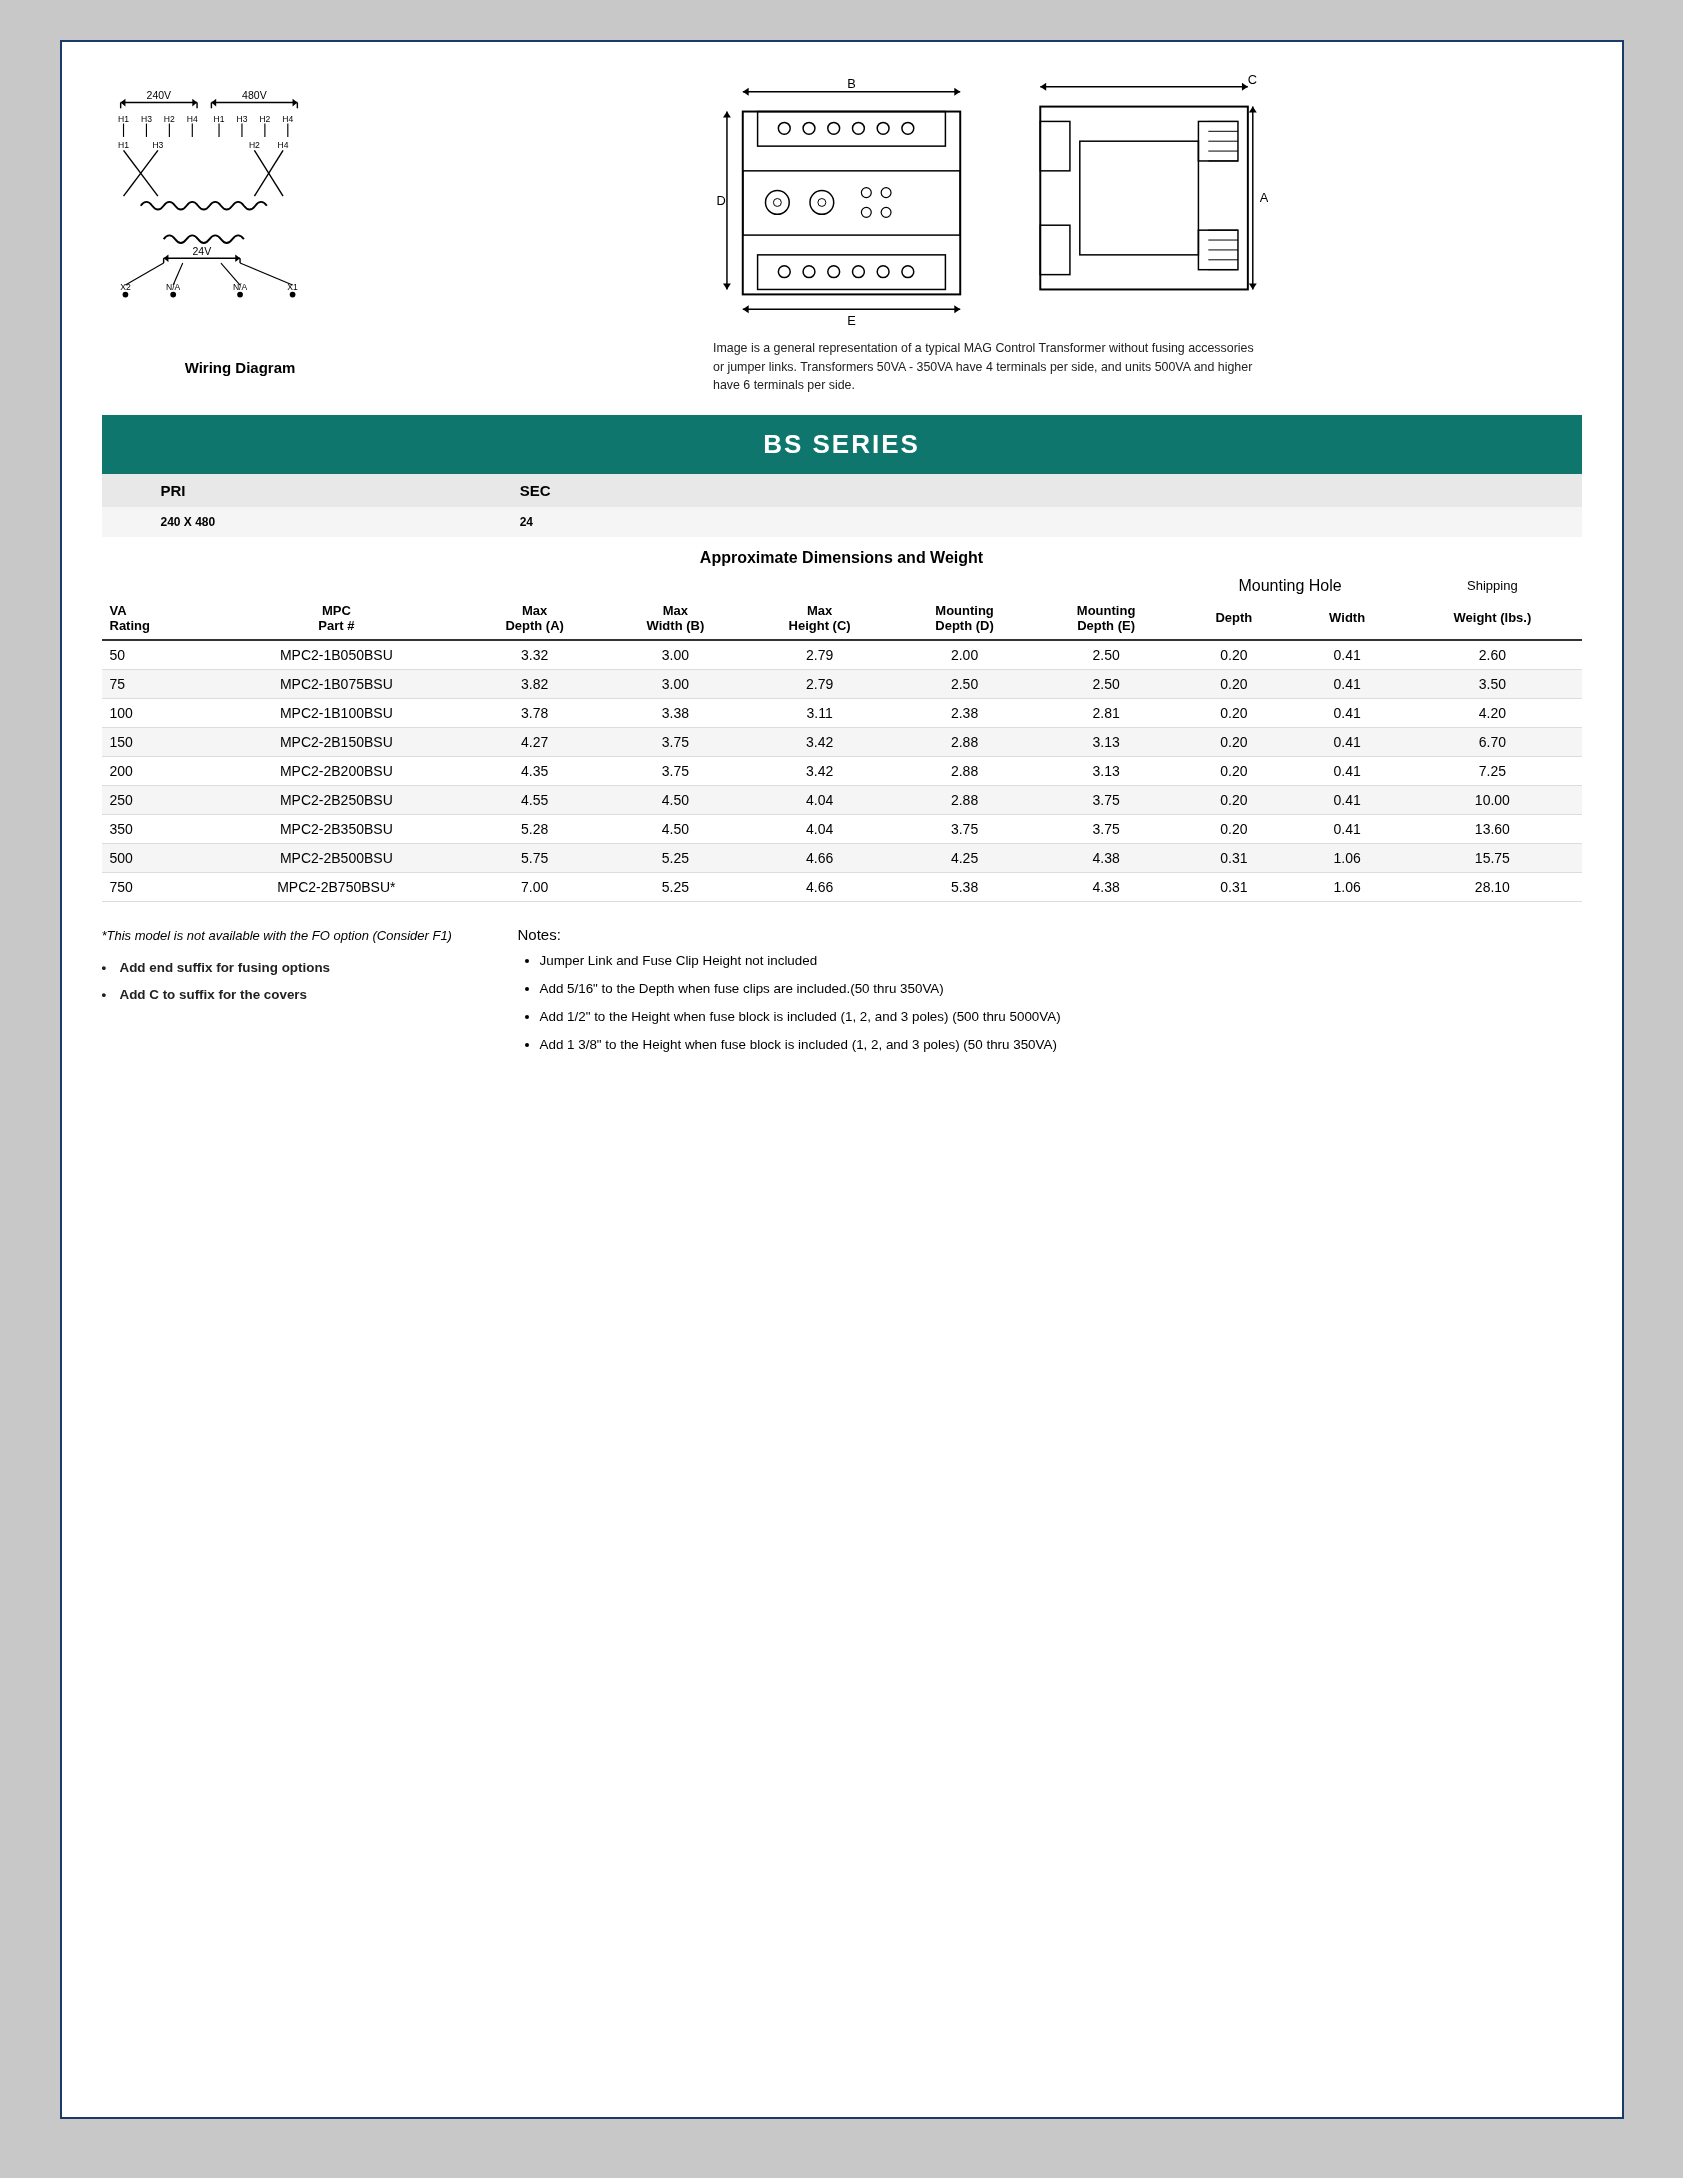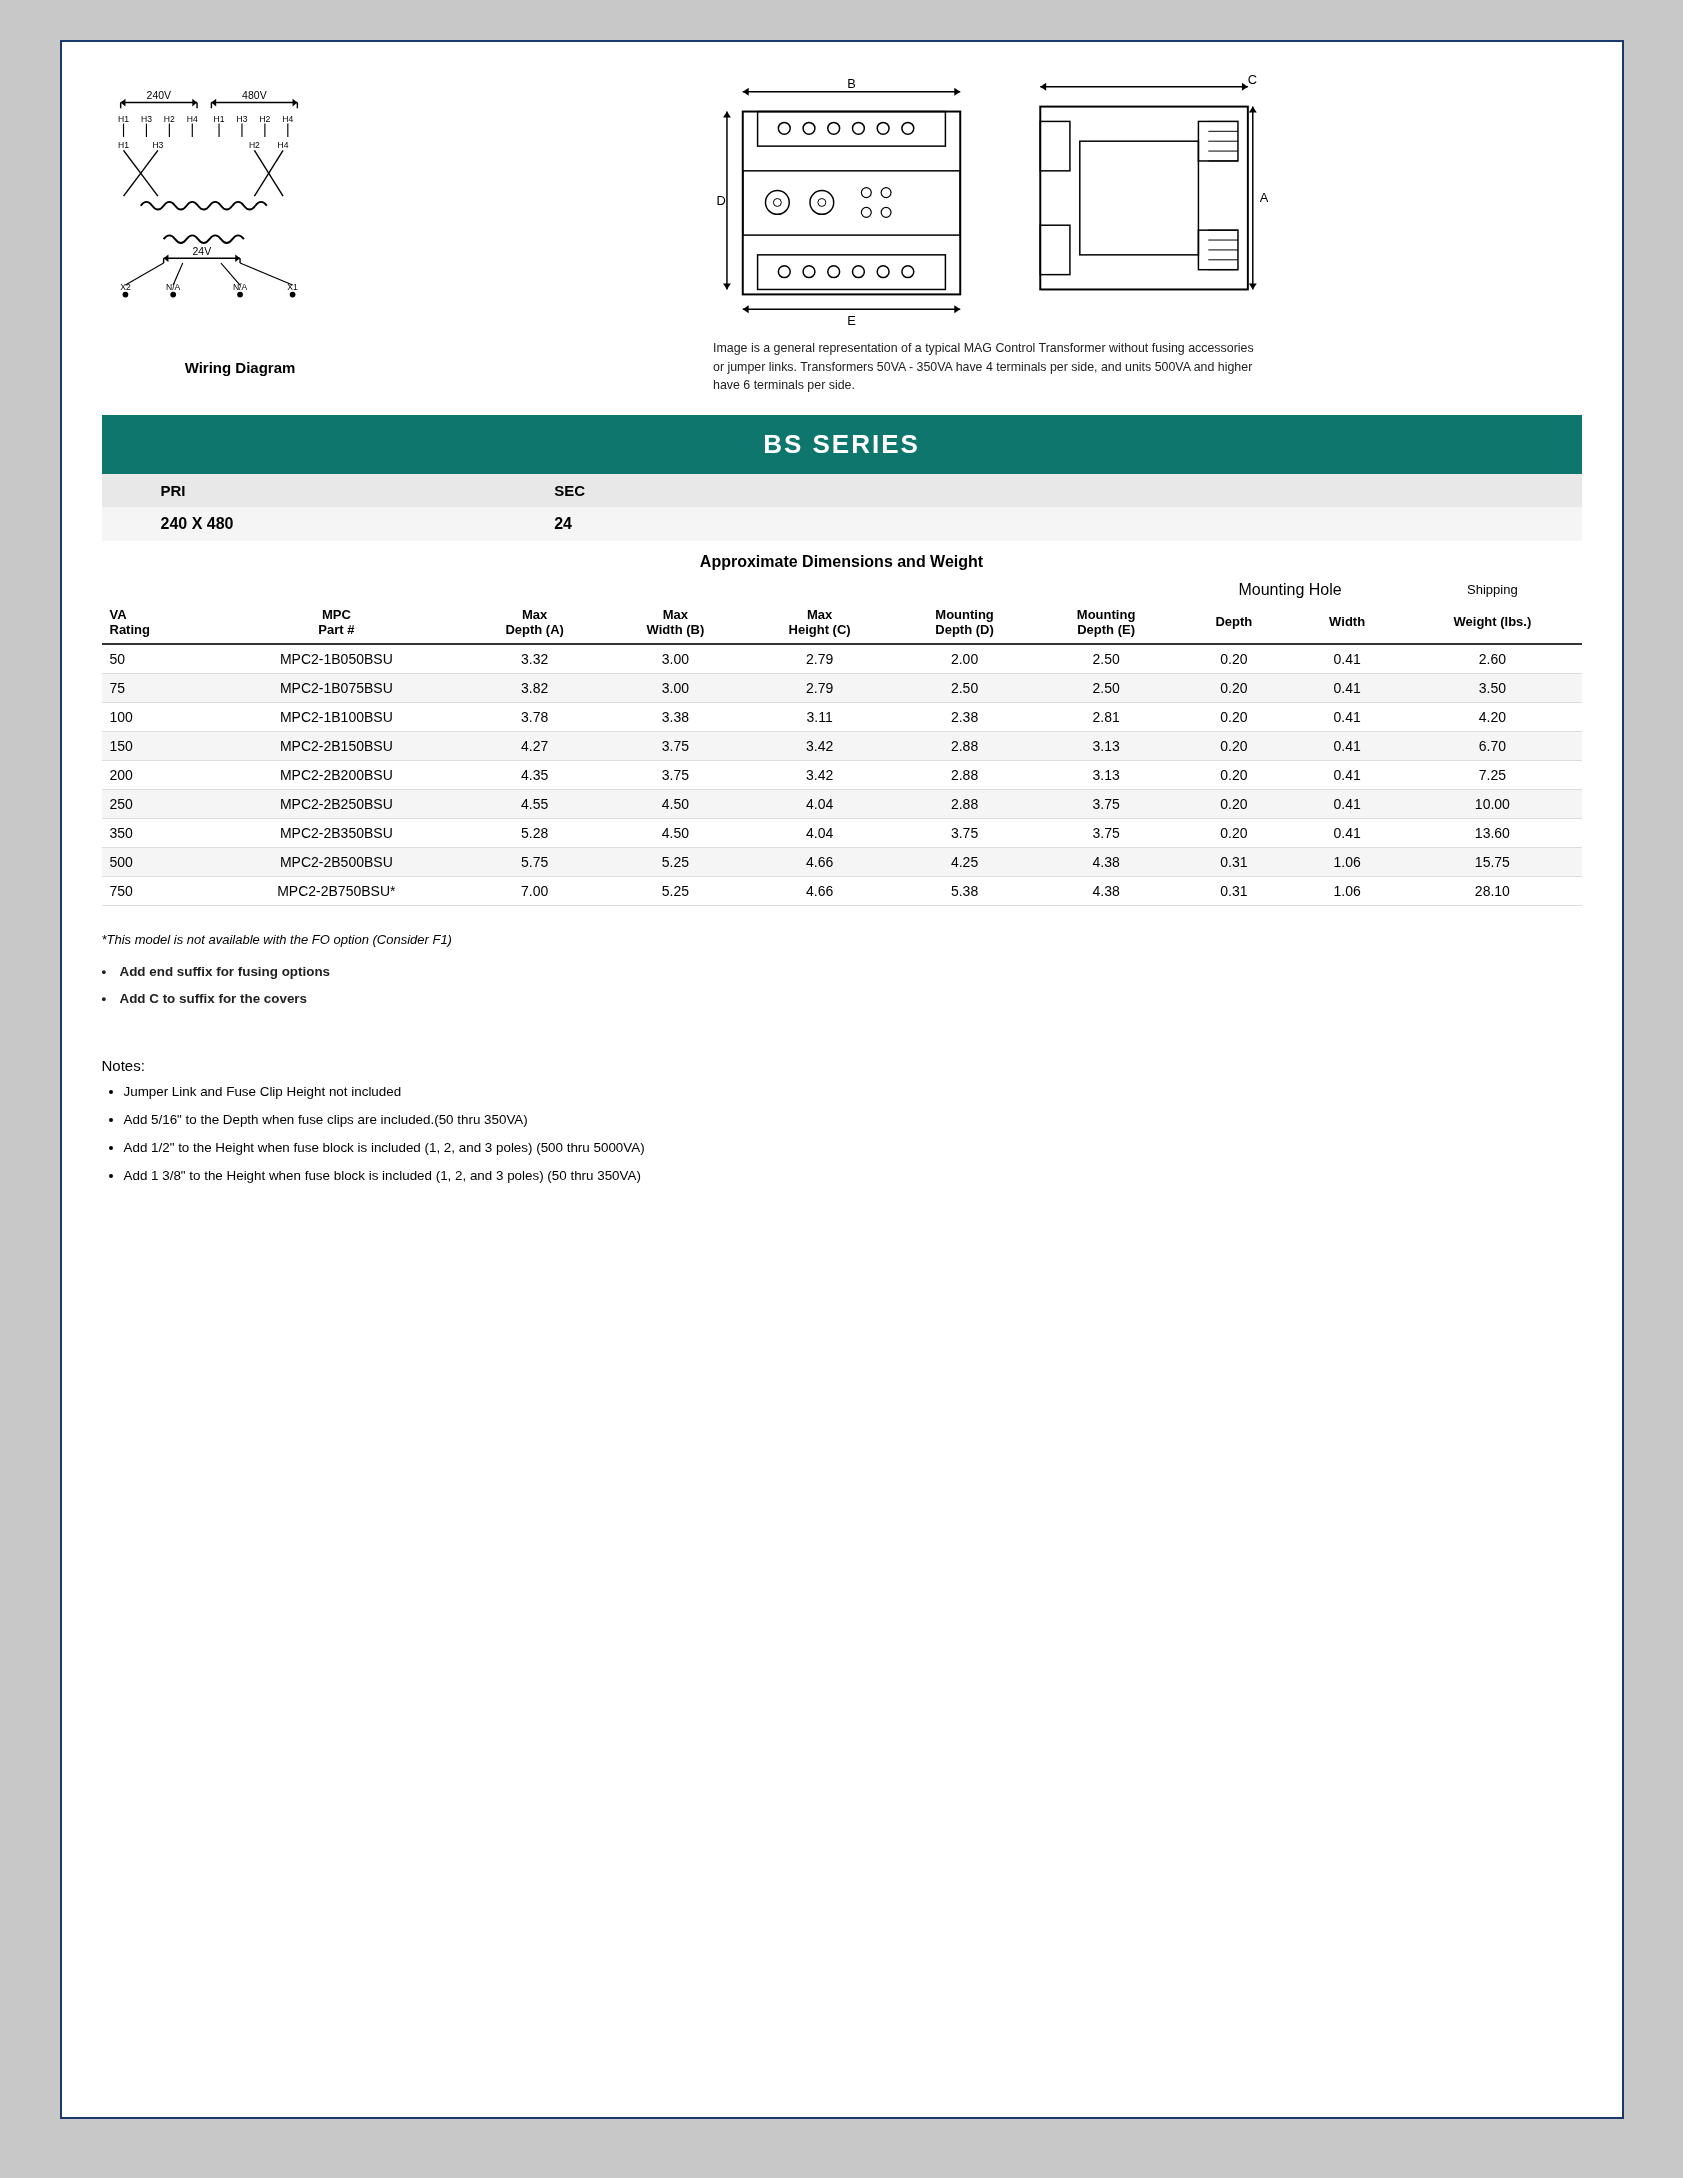--- a/index.html
+++ b/index.html
@@ -83,21 +83,21 @@
     .pri-sec-table td {
       padding: 8px 20px;
       font-size: 15px;
     }
     .pri-sec-header td {
       font-weight: bold;
       background: #e8e8e8;
     }
     .pri-sec-values td {
       background: #f5f5f5;
-      font-size: 16px;
+      font-size: 12px;
     }
 
     
     .dim-heading {
       text-align: center;
       font-weight: bold;
       font-size: 16px;
       padding: 12px 0 4px 0;
     }
 
@@ -130,21 +130,20 @@
     .data-table tbody td:nth-child(2) {
       font-weight: normal;
     }
 
     
     .bottom-section {
       display: flex;
       gap: 40px;
       margin-top: 24px;
       align-items: flex-start;
-      flex-direction: column;
     }
     .left-notes {
       width: 376px;
       flex-shrink: 0;
       font-size: 13.4px;
     }
     .left-notes .model-note {
       font-style: italic;
       font-size: 13px;
       margin-bottom: 14px;

